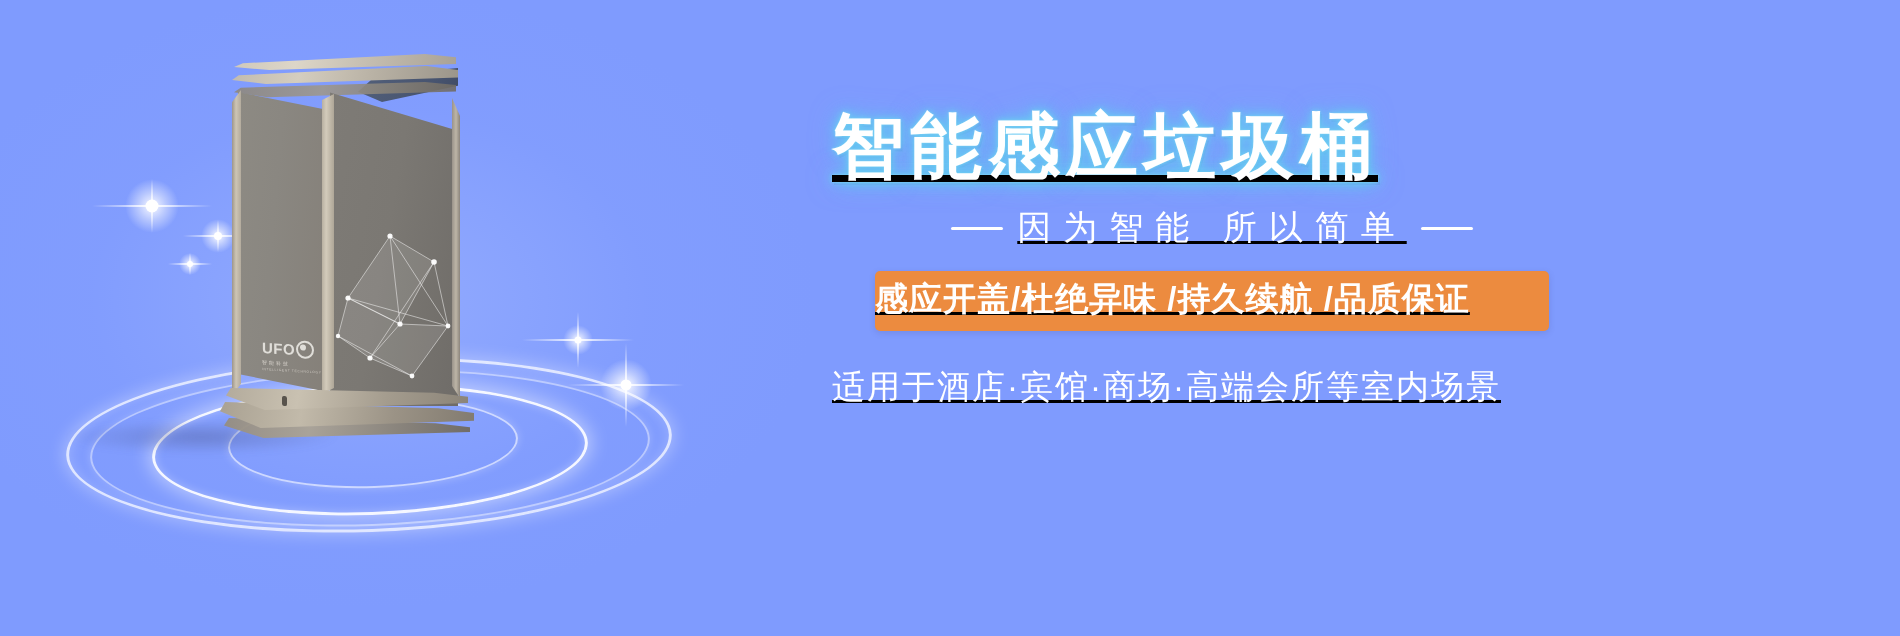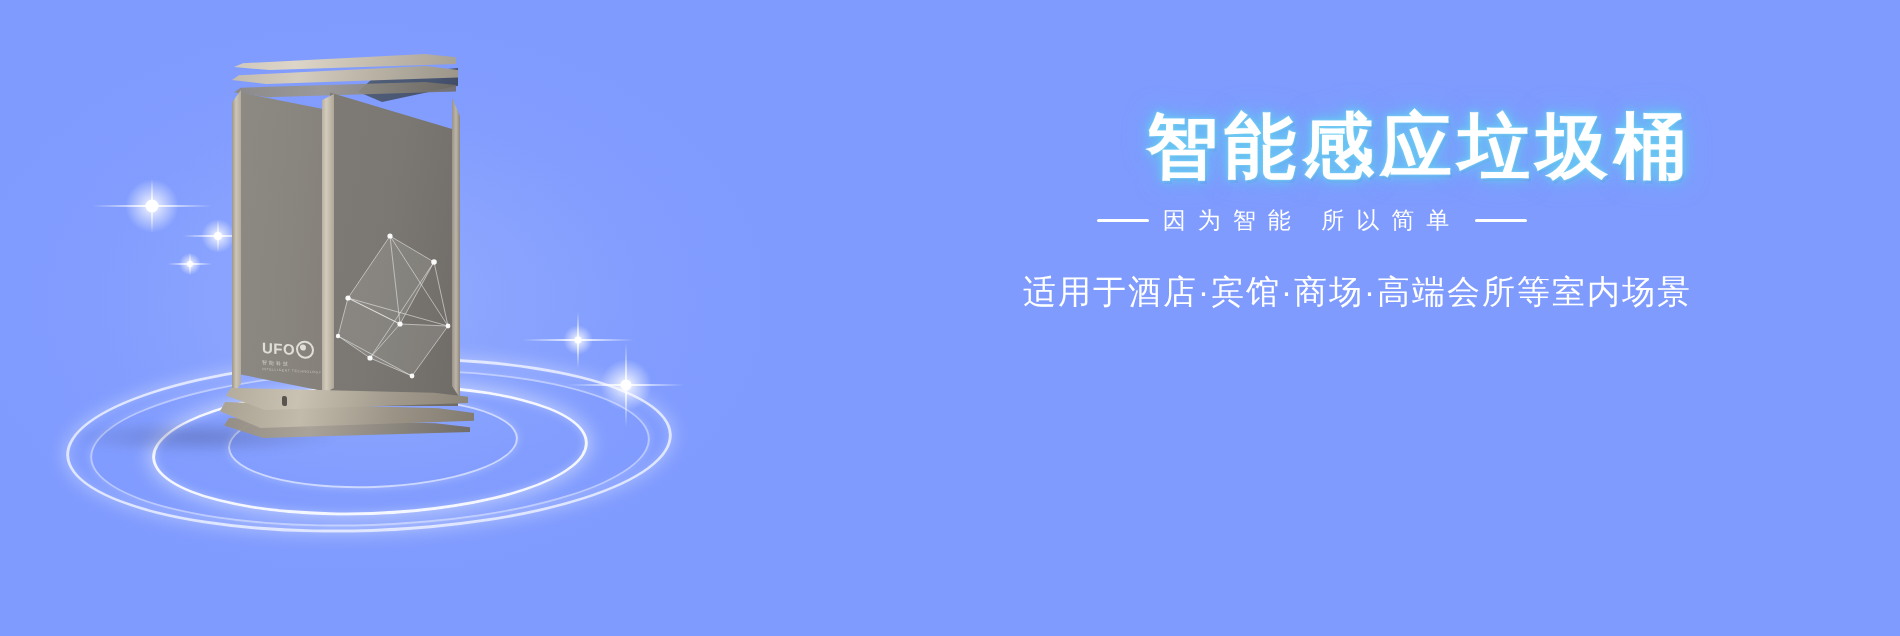--- a/index.html
+++ b/index.html
@@ -224,41 +224,42 @@
   }
   
   #bin-shadow{
     position:absolute;left:8px;top:380px;width:268px;height:34px;
     background:radial-gradient(ellipse at center, rgba(60,70,120,.32) 0%, rgba(60,70,120,0) 72%);
     filter:blur(3px);
   }
 
   
   #copy{
-    position:absolute;left:932px;top:110px;width:760px;
-    text-align:right;
+    position:absolute;left:832px;top:110px;width:760px;
+    text-align:left;
+    text-decoration:underline;
   }
   #headline{
     margin:0;
     font-size:72px;
     font-weight:700;
     letter-spacing:6px;
     color:#ffffff;
     line-height:1.02;
     text-shadow:
       0 0 2px #7fd4f5,
       0 0 6px #6fcbf2,
       0 0 14px rgba(96,200,242,.95),
       0 0 26px rgba(96,200,242,.6),
       2px 3px 0 rgba(70,110,200,.25);
     white-space:nowrap;
   }
   #subline{
     margin:22px 0 0 0;
-    font-size:23px;
+    font-size:34px;
     letter-spacing:12px;
     color:#ffffff;
     white-space:nowrap;
     display:flex;align-items:center;justify-content:center;gap:14px;
   }
   #subline .rule{
     display:inline-block;width:52px;height:3px;background:#ffffff;border-radius:2px;flex:none;
   }
   #subline .sub-text{display:inline-block;}
 
@@ -397,17 +398,20 @@
   <div id="copy">
 
     <h1 id="headline">智能感应垃圾桶</h1>
 
     <div id="subline">
       <span class="rule"></span>
       <span class="sub-text">因为智能  所以简单</span>
       <span class="rule"></span>
     </div>
 
+    <div id="tagline-bar">
+      <div id="tagline-text">感应开盖/杜绝异味 /持久续航 /品质保证</div>
+    </div>
 
     <div id="scene-line">适用于酒店·宾馆·商场·高端会所等室内场景</div>
   </div>
 
 </div>
 
 </body></html>

